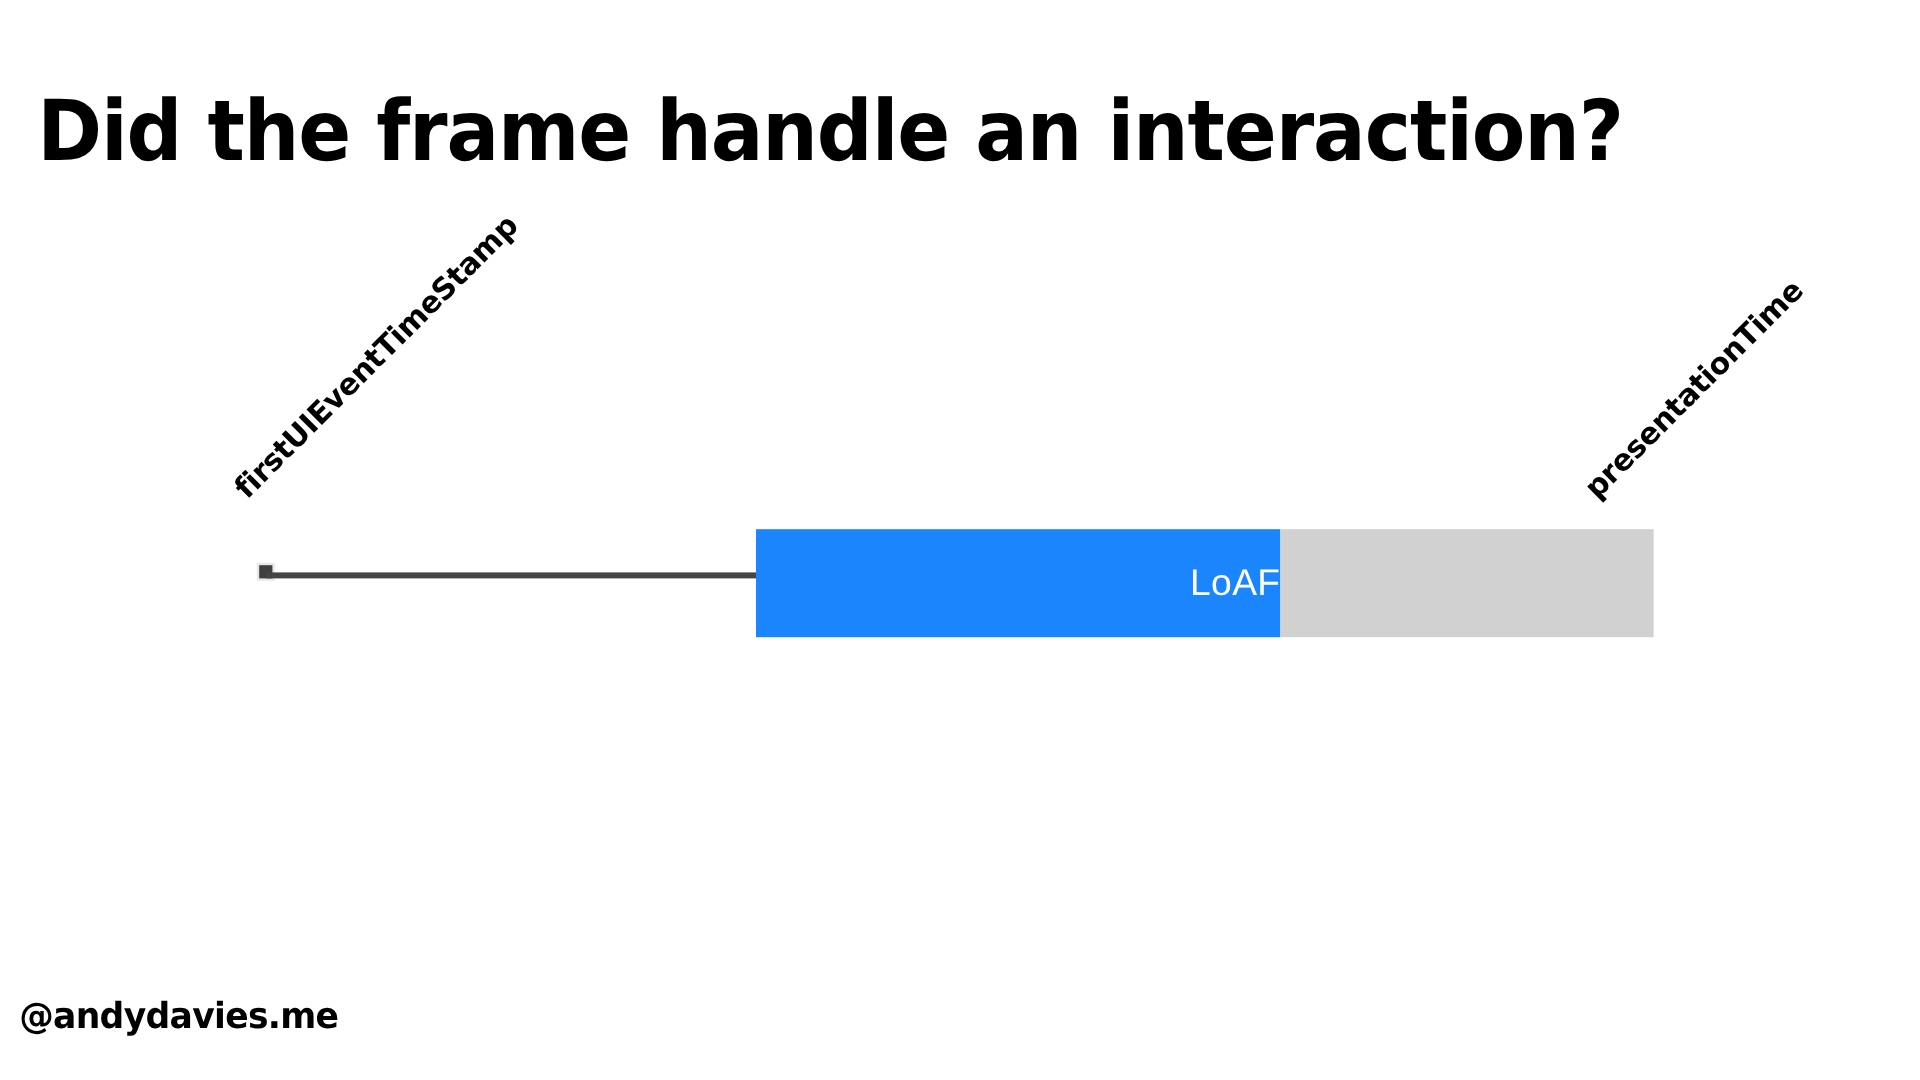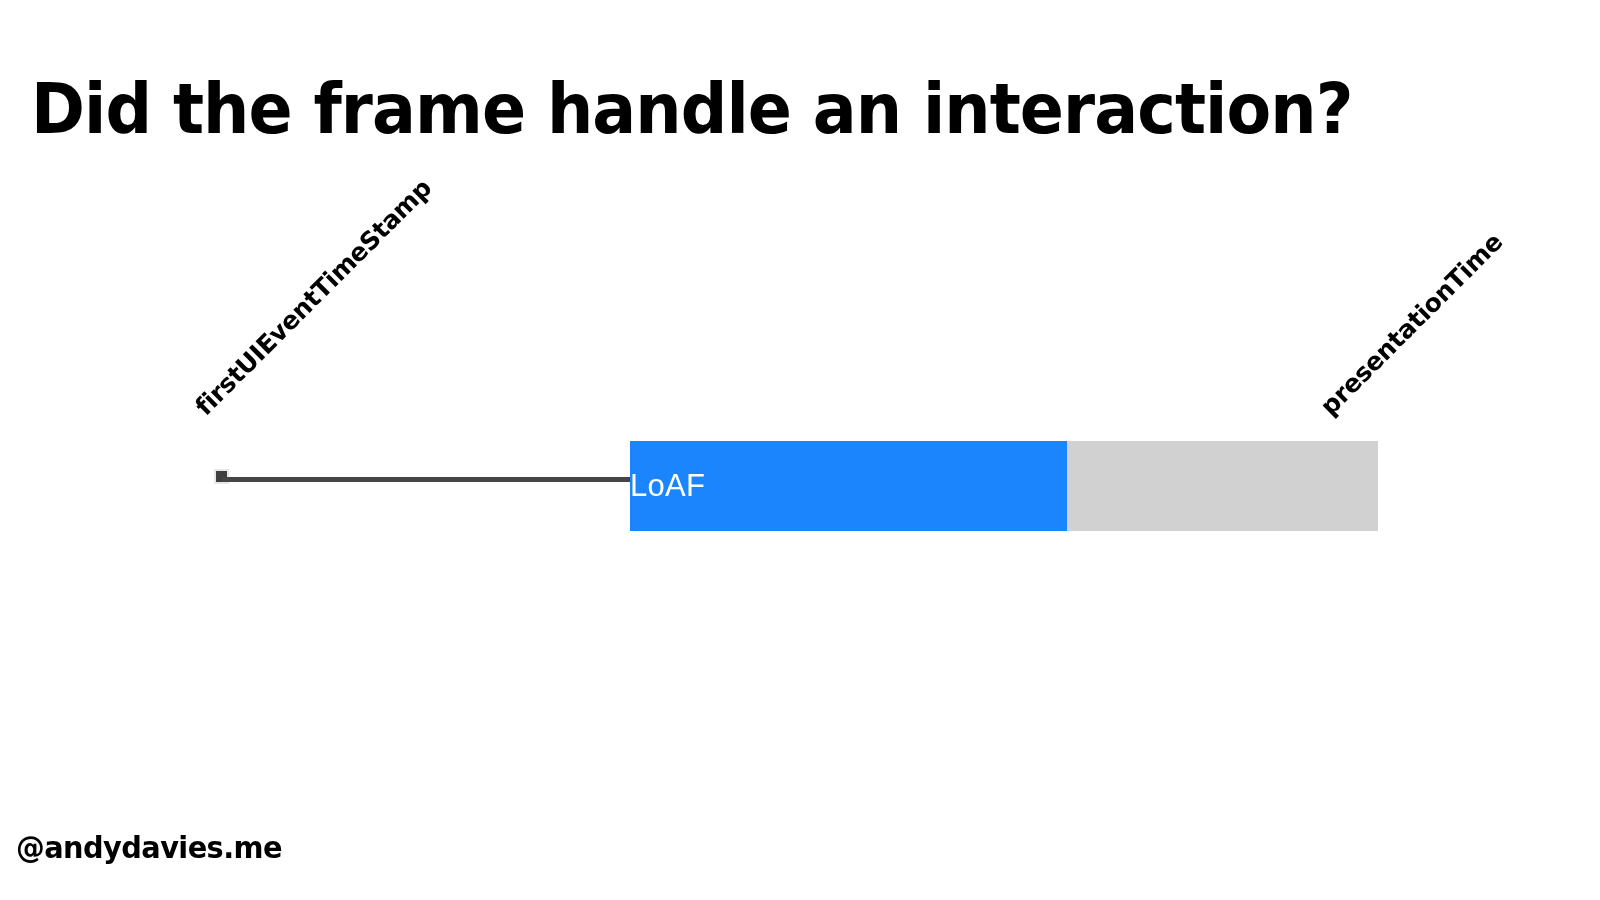--- a/index.html
+++ b/index.html
@@ -65,21 +65,21 @@
     position: absolute;
     left: 630px;
     top: 441px;
     height: 90px;
     display: flex;
     align-items: stretch;
   }
   .bar-segment {
     display: flex;
     align-items: center;
-    justify-content: flex-start;
+    justify-content: flex-end;
   }
   #bar-segment-loaf {
     width: 437px;
   }
   #bar-segment-remainder {
     width: 311px;
   }
   #bar-label-loaf {
     font-family: "Liberation Sans", sans-serif;
     font-size: 31px;

